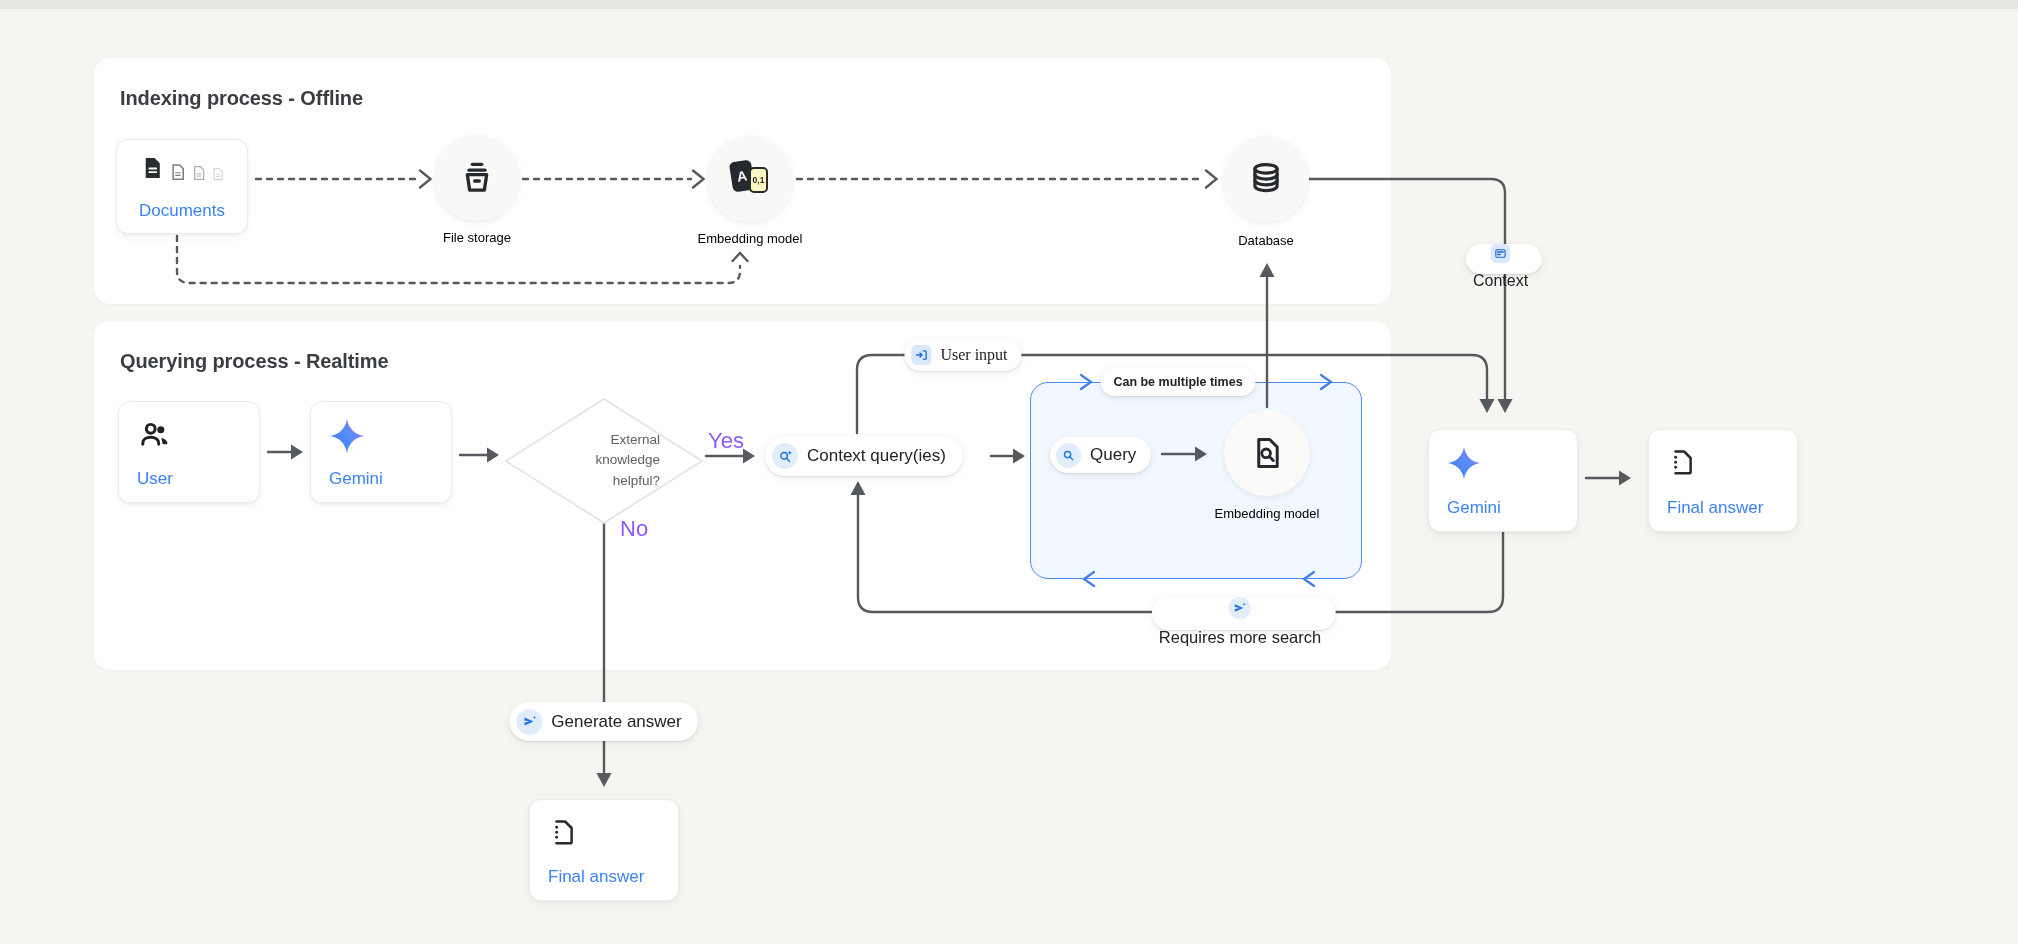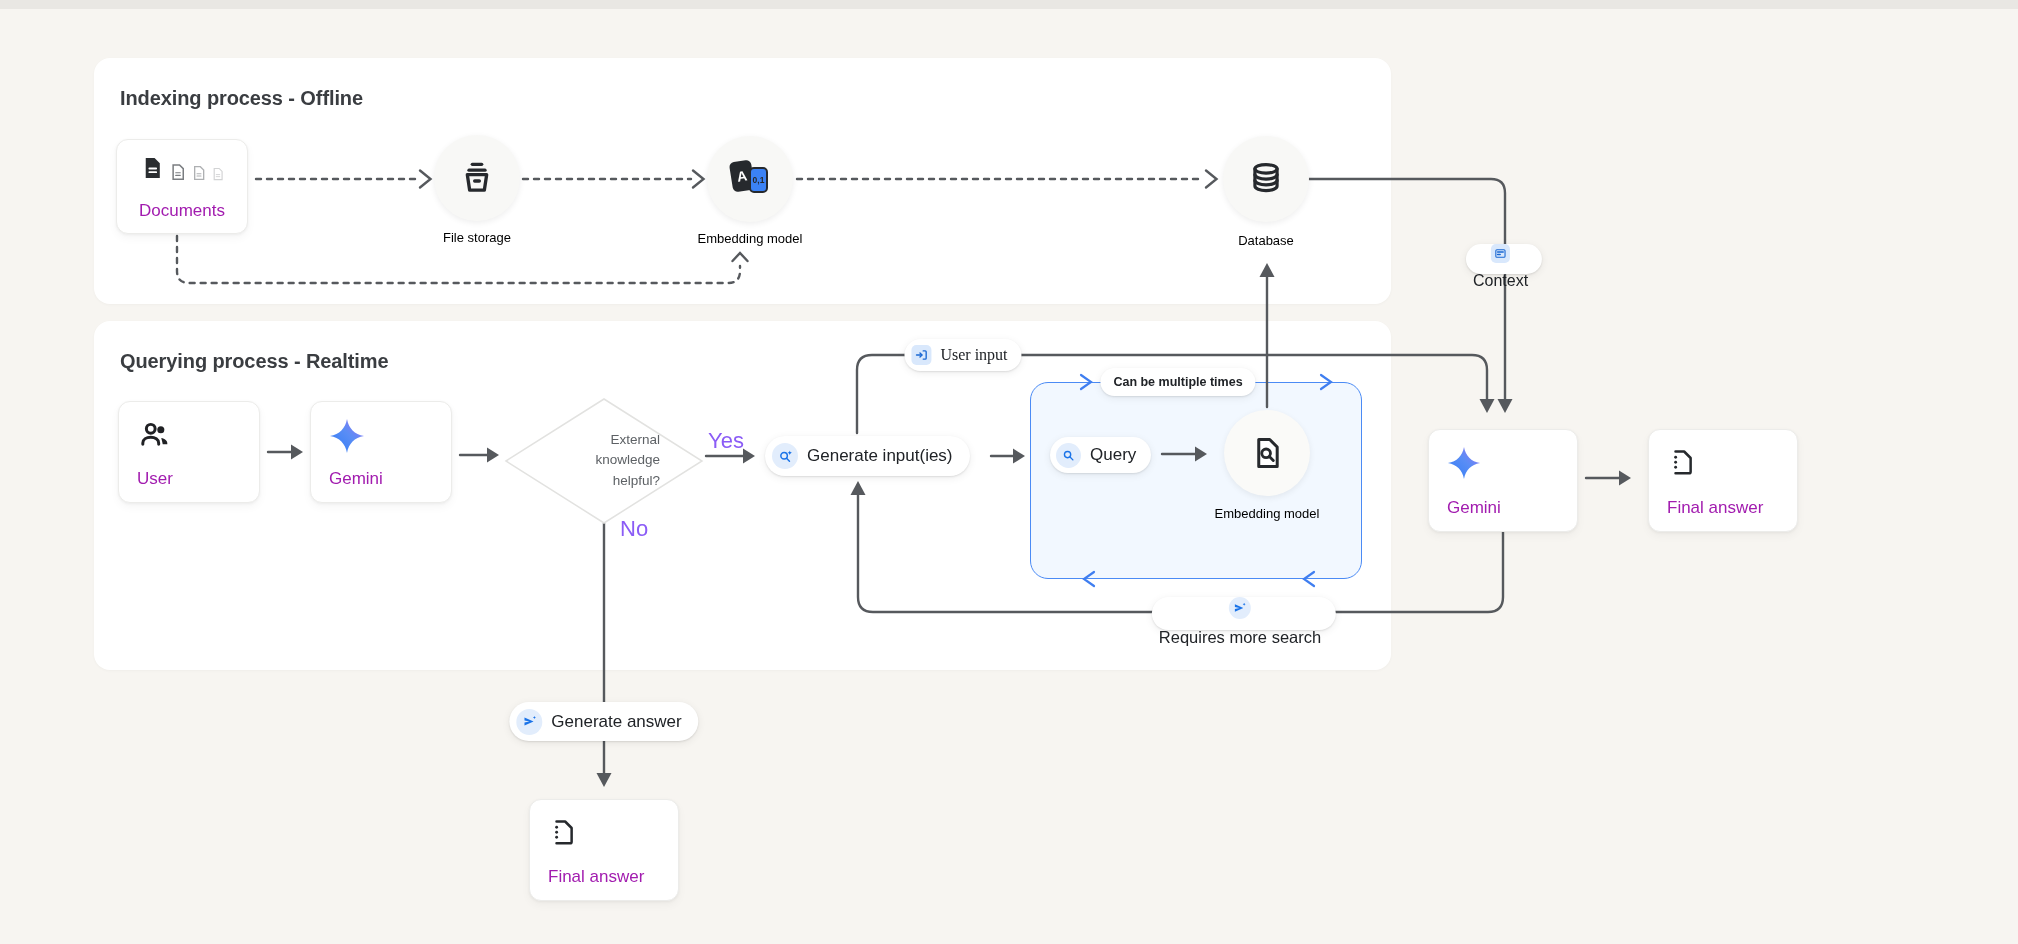--- a/index.html
+++ b/index.html
@@ -5,38 +5,38 @@
   html,body{margin:0;padding:0;}
   body{font-family:"Liberation Sans",sans-serif;background:#e9e7e3;}
   #stage{position:relative;width:2018px;height:944px;background:#f7f5f1;overflow:hidden;margin-top:9px;}
   .panel{position:absolute;background:#ffffff;border-radius:16px;box-shadow:0 1px 3px rgba(0,0,0,.03);}
   .panel-title{position:absolute;font-size:20px;font-weight:700;color:#3a3d41;letter-spacing:-.1px;}
   svg.overlay{position:absolute;left:0;top:0;pointer-events:none;}
   .card{position:absolute;background:#fff;border:1px solid #ececea;border-radius:12px;
         box-shadow:0 1px 3px rgba(0,0,0,.05),0 4px 10px rgba(0,0,0,.04);
         display:flex;flex-direction:column;justify-content:space-between;align-items:flex-start;
         padding:16px 18px 13px;box-sizing:border-box;}
-  .card .label{font-size:17px;font-weight:500;color:#a21caf;}
+  .card .label{font-size:17px;font-weight:500;color:#3b82f6;}
   .circle{position:absolute;width:86px;height:86px;border-radius:50%;background:#f8f8f6;
           box-shadow:0 2px 6px rgba(0,0,0,.07);display:flex;align-items:center;justify-content:center;}
   .circle-label{position:absolute;transform:translateX(-50%);font-size:13px;font-weight:500;
                 color:#000000;white-space:nowrap;}
   .pill{position:absolute;display:flex;align-items:center;gap:9px;background:#fff;border-radius:999px;
         box-shadow:0 1px 2px rgba(0,0,0,.10),0 2px 8px rgba(0,0,0,.07);color:#202327;font-weight:500;
         box-sizing:border-box;white-space:nowrap;}
   .chip{background:#e2edfc;display:flex;align-items:center;justify-content:center;flex:none;border-radius:50%;}
   .chip.square{border-radius:5px;background:#d9e8fc;}
   .loop-box{position:absolute;left:1030px;top:373px;width:332px;height:197px;border-radius:18px;
             background:#f2f8ff;border:1.5px solid #4b8bf5;box-sizing:border-box;}
   .doc-icons{display:flex;align-items:flex-end;gap:4px;}
   .embed-icon{position:relative;width:44px;height:38px;}
   .embed-dark{position:absolute;left:3px;top:1px;width:22px;height:30px;background:#26292d;border-radius:5px;
               transform:rotate(-9deg);color:#fff;font-weight:700;font-size:14px;
               display:flex;align-items:center;justify-content:center;}
-  .embed-light{position:absolute;left:21px;top:7px;width:19px;height:26px;background:#3b82f6;border:2px solid #26292d;
+  .embed-light{position:absolute;left:21px;top:7px;width:19px;height:26px;background:#fef9c3;border:2px solid #26292d;
                border-radius:5px;color:#26292d;font-weight:700;font-size:8.5px;
                display:flex;align-items:center;justify-content:center;box-sizing:border-box;}
   .diamond-text{position:absolute;left:604px;top:421px;transform:translateX(-50%);width:112px;
                 text-align:right;font-size:13.5px;line-height:1.5;color:#5d6165;}
   .edge-label{position:absolute;font-size:22px;font-weight:500;color:#8b5cf6;}
   .two-line{white-space:normal;text-align:center;line-height:1.45;width:150px;}
   .bottom-bar{position:absolute;left:0;top:936px;width:1905px;height:8px;background:#181b27;border-radius:0 4px 4px 0;}
 </style>
 </head>
 <body>
@@ -183,21 +183,21 @@
   <div class="edge-label" style="left:620px;top:507px;">No</div>
 
   <div class="pill" style="left:765px;top:427px;height:40px;padding:0 17px 0 7px;font-size:17px;">
     <span class="chip" style="width:26px;height:26px;">
       <svg width="17" height="17" viewBox="0 0 24 24">
         <circle cx="10" cy="11" r="4.6" stroke="#1a73e8" stroke-width="2.1" fill="none"></circle>
         <path d="M13.5 14.6 L17.6 18.7" stroke="#1a73e8" stroke-width="2.1" stroke-linecap="round"></path>
         <path d="M18 3.5 c.33 1.9 1.4 3 3.3 3.3 c-1.9 .33 -3 1.4 -3.3 3.3 c-.33 -1.9 -1.4 -3 -3.3 -3.3 c1.9 -.33 3 -1.4 3.3 -3.3 Z" fill="#1a73e8"></path>
       </svg>
     </span>
-    <span>Generate input(ies)</span>
+    <span>Context query(ies)</span>
   </div>
 
   <div class="pill" style="left:1178px;top:359px;height:28px;padding:0 13px;font-size:12.5px;font-weight:600;transform:translateX(-50%);">
     <span>Can be multiple times</span>
   </div>
 
   <div class="pill" style="left:1050px;top:428px;height:36px;padding:0 15px 0 6px;font-size:17px;">
     <span class="chip" style="width:25px;height:25px;">
       <svg width="15" height="15" viewBox="0 0 24 24">
         <circle cx="10.5" cy="10.5" r="5" stroke="#1a73e8" stroke-width="2.2" fill="none"></circle>

